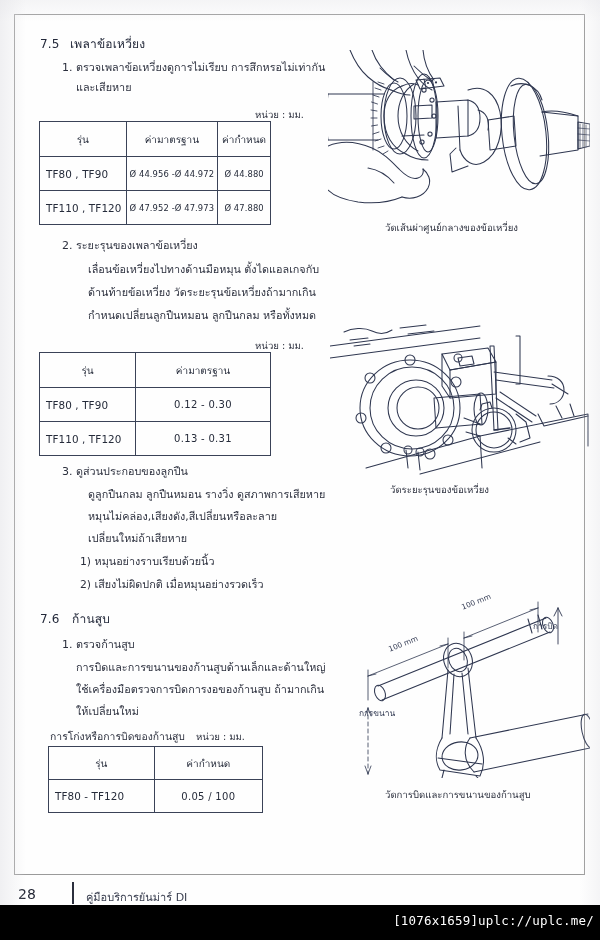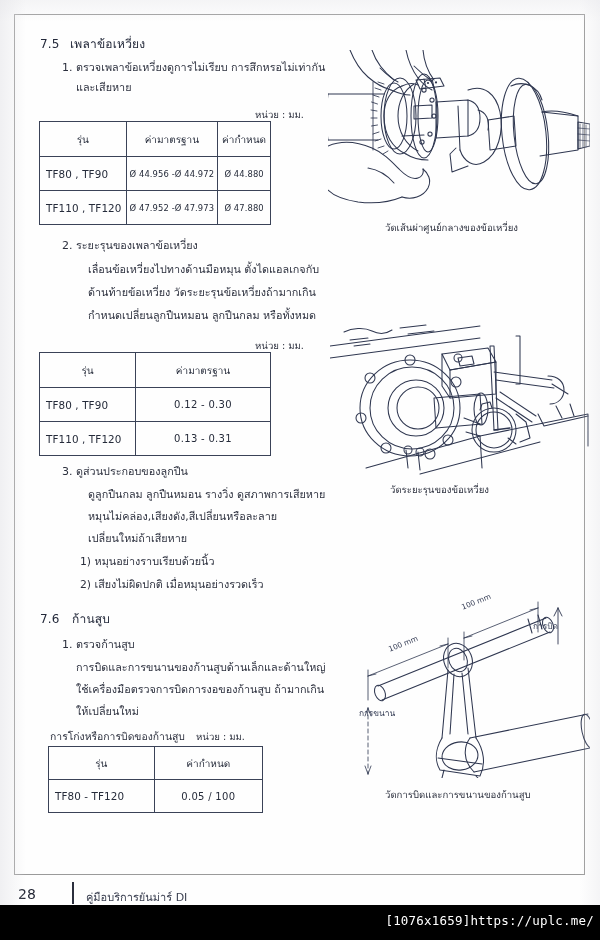--- a/index.html
+++ b/index.html
@@ -441,13 +441,13 @@
   <div class="txt t-cap" style="left:385px; top:790px;">วัดการบิดและการขนานของก้านสูบ</div>
 
   <div class="pg-num">28</div>
   <div class="footer-rule"></div>
   <div class="foot-title">คู่มือบริการยันม่าร์ DI</div>
 
   <div class="scan-tint"></div>
 </div>
 
 <div class="wm-bar"></div>
-<div class="wm-text">[1076x1659]https://uplc.me/</div>
+<div class="wm-text">[1076x1659]uplc://uplc.me/</div>
 
 </body></html>

